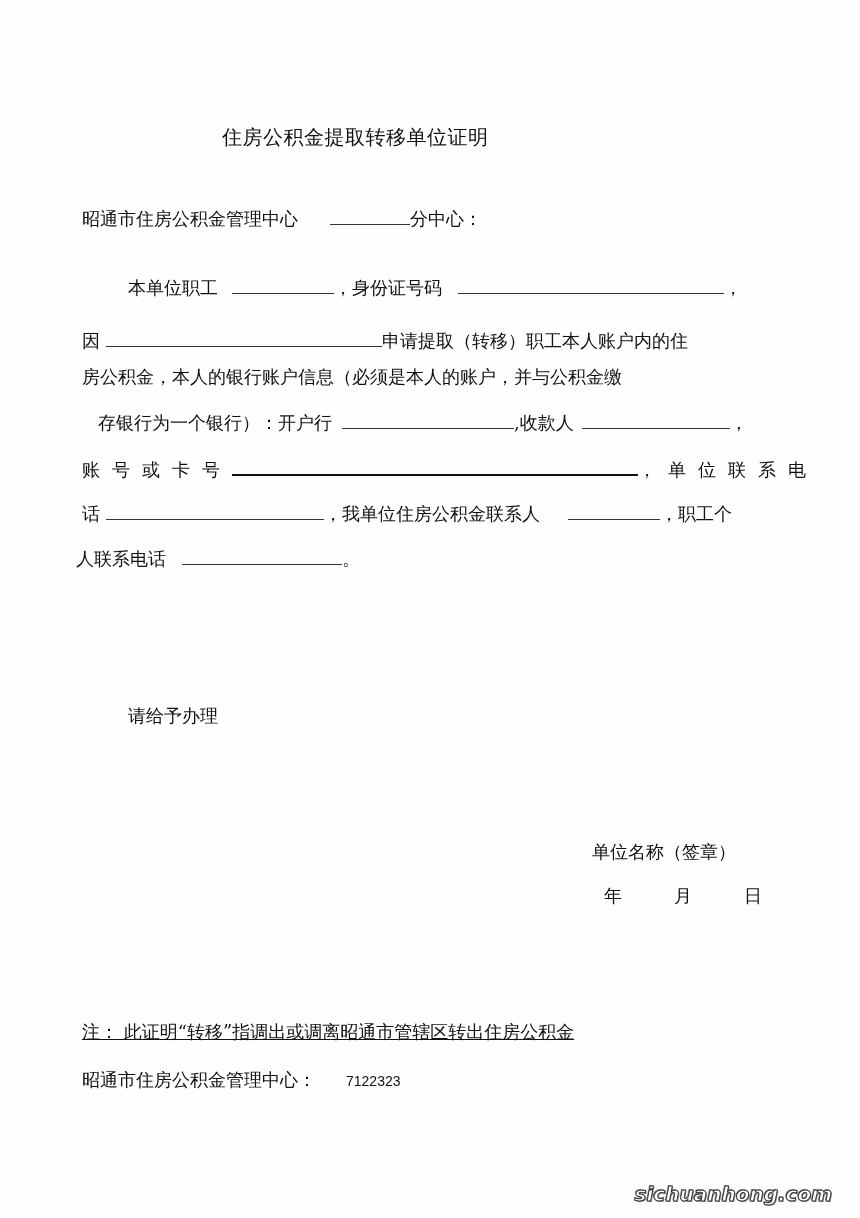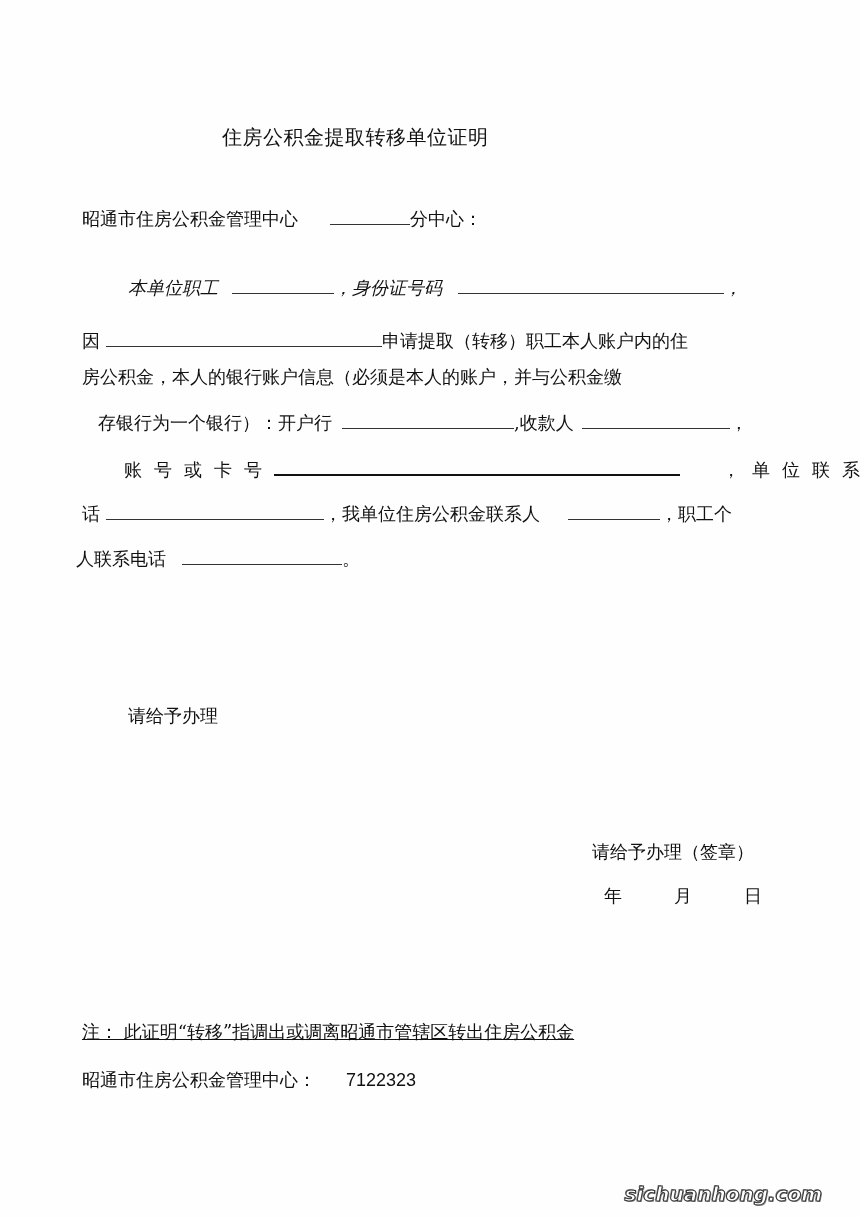--- a/index.html
+++ b/index.html
@@ -9,43 +9,43 @@
       position: relative;
       overflow: hidden;
       font-family: "DejaVu Serif", "Liberation Serif", serif;
       color: #111;
     }
     .abs { position: absolute; white-space: nowrap; }
     .title { left: 222px; top: 124px; font-size: 20px; letter-spacing: 0.5px; }
     .line { font-size: 18px; line-height: 24px; }
     .blank { display: inline-block; border-bottom: 1px solid #333; height: 18px; vertical-align: baseline; }
     .blank.thick { border-bottom: 2px solid #111; }
-    .num { font-family: "Liberation Sans", sans-serif; font-size: 18px; }
+    .num { font-family: "Liberation Sans", sans-serif; font-size: 14px; }
     .watermark {
-      right: 38px; bottom: 12px;
+      right: 28px; bottom: 12px;
       font-family: "DejaVu Sans", sans-serif;
       font-weight: bold; font-style: italic;
       font-size: 20px;
       color: #fff;
       -webkit-text-stroke: 1px #333;
       text-shadow: 1px 1px 0 #888, -1px -1px 0 #888;
       letter-spacing: 0px;
     }
-    .spaced { letter-spacing: 12px; margin-left: 42px; }
+    .spaced { letter-spacing: 12px; }
   </style>
 </head>
 <body>
 
 <div class="abs title">住房公积金提取转移单位证明</div>
 
 <div class="abs line" style="left:82px; top:206px;">
   <span>昭通市住房公积金管理中心</span><span style="display:inline-block;width:32px;"></span><span class="blank" style="width:80px;"></span><span>分中心：</span>
 </div>
 
-<div class="abs line" style="left:128px; top:275px;font-style:italic;">
+<div class="abs line" style="left:128px; top:275px;">
   <span>本单位职工</span><span style="display:inline-block;width:14px;"></span><span class="blank" style="width:102px;"></span><span>，身份证号码</span><span style="display:inline-block;width:16px;"></span><span class="blank" style="width:266px;"></span><span>，</span>
 </div>
 
 <div class="abs line" style="left:82px; top:328px;">
   <span>因</span><span style="display:inline-block;width:6px;"></span><span class="blank" style="width:276px;"></span><span>申请提取（转移）职工本人账户内的住</span>
 </div>
 
 <div class="abs line" style="left:82px; top:365px;">房公积金，本人的银行账户信息（必须是本人的账户，并与公积金缴</div>
 
 <div class="abs line" style="left:82px; top:410px;margin-left:16px;">
@@ -59,21 +59,21 @@
 <div class="abs line" style="left:82px; top:501px;">
   <span>话</span><span style="display:inline-block;width:6px;"></span><span class="blank" style="width:218px;"></span><span>，我单位住房公积金联系人</span><span style="display:inline-block;width:28px;"></span><span class="blank" style="width:92px;"></span><span>，职工个</span>
 </div>
 
 <div class="abs line" style="left:76px; top:546px;">
   <span>人联系电话</span><span style="display:inline-block;width:16px;"></span><span class="blank" style="width:160px;"></span><span>。</span>
 </div>
 
 <div class="abs line" style="left:128px; top:704px;">请给予办理</div>
 
-<div class="abs line" style="left:592px; top:840px;">请给予办理（签章）</div>
+<div class="abs line" style="left:592px; top:840px;">单位名称（签章）</div>
 
 <div class="abs line" style="left:604px; top:884px;">
   <span>年</span><span style="display:inline-block;width:52px;"></span><span>月</span><span style="display:inline-block;width:52px;"></span><span>日</span>
 </div>
 
 <div class="abs line" style="left:82px; top:1020px;text-decoration:underline;">注：  此证明“转移”指调出或调离昭通市管辖区转出住房公积金</div>
 
 <div class="abs line" style="left:82px; top:1068px;">
   <span>昭通市住房公积金管理中心：</span><span style="display:inline-block;width:30px;"></span><span class="num">7122323</span>
 </div>

